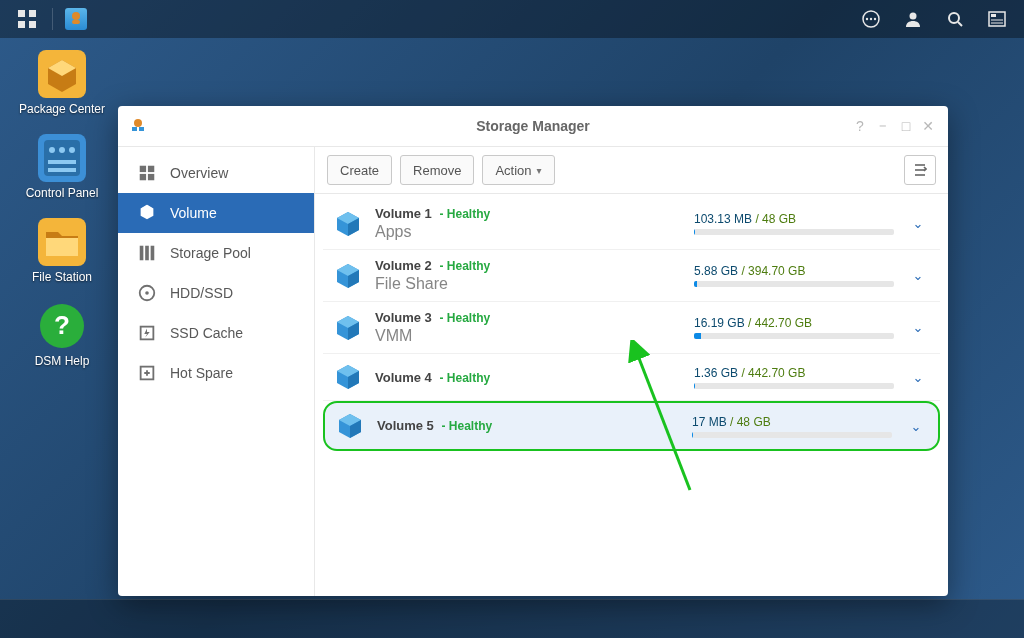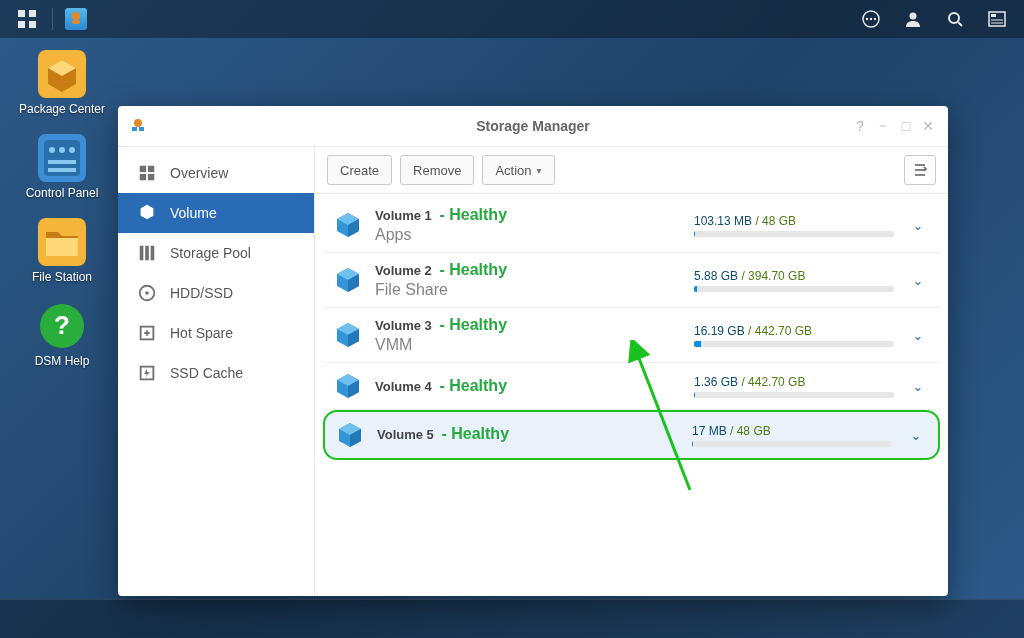--- a/index.html
+++ b/index.html
@@ -37,21 +37,21 @@
 .btn{height:28px;padding:0 12px;border:1px solid #c9c9c9;border-radius:3px;background:#fafafa;color:#555;cursor:pointer;display:flex;align-items:center;font-size:13px;}
 .btn .caret{margin-left:5px;font-size:10px;color:#777;}
 .toolbar .spacer{flex:1;}
 .icon-btn{width:30px;height:28px;border:1px solid #c9c9c9;border-radius:3px;display:flex;align-items:center;justify-content:center;cursor:pointer;}
 .vol-list{flex:1;overflow:auto;padding:4px 8px;}
 .vol-row{border-bottom:1px solid #f0f0f0;display:flex;align-items:center;padding:8px 10px;gap:12px;cursor:pointer;position:relative;}
 .vol-row.sel{background:#e9f1fa;border:2px solid #19c21f;border-radius:14px;}
 .vol-ico{width:30px;height:30px;flex-shrink:0;}
 .vol-txt{flex:1;min-width:0;}
 .vol-name{font-weight:700;color:#444;}
-.vol-name .status{font-weight:600;color:#26a941;font-size:16px;margin-left:4px;}
+.vol-name .status{font-weight:600;color:#26a941;font-size:12px;margin-left:4px;}
 .vol-sub{color:#858585;font-size:16px;margin-top:2px;}
 .vol-usage{width:200px;}
 .usage-txt{font-size:12px;margin-bottom:3px;}
 .usage-txt .used{color:#0c4a6e;}
 .usage-txt .total{color:#4d7c0f;}
 .bar{height:6px;background:#e6e6e6;border-radius:2px;overflow:hidden;}
 .bar .fill{height:100%;background:#0c8ae6;}
 .expand{width:24px;text-align:center;color:#2a6bb6;font-size:13px;}
 
 .arrow{position:absolute;pointer-events:none;}
@@ -207,33 +207,33 @@
               <circle cx="11" cy="11" r="8" fill="none" stroke="#707070" stroke-width="2"></circle>
               <circle cx="11" cy="11" r="2" fill="#707070"></circle>
             </svg>
           </span>
           <span>HDD/SSD</span>
         </div>
         <div class="nav-item">
           <span class="nico">
             <svg width="20" height="20" viewBox="0 0 22 22" style="color:#707070">
               <rect x="4" y="4" width="14" height="14" fill="none" stroke="#707070" stroke-width="2"></rect>
+              <path d="M11 6 L8 12 L11 12 L9 16 L14 10 L11 10 Z" fill="#707070"></path>
+            </svg>
+          </span>
+          <span>SSD Cache</span>
+        </div>
+        <div class="nav-item">
+          <span class="nico">
+            <svg width="20" height="20" viewBox="0 0 22 22" style="color:#707070">
+              <rect x="4" y="4" width="14" height="14" fill="none" stroke="#707070" stroke-width="2"></rect>
               <path d="M8 11 L14 11 M11 8 L11 14" stroke="#707070" stroke-width="2"></path>
             </svg>
           </span>
           <span>Hot Spare</span>
-        </div>
-        <div class="nav-item">
-          <span class="nico">
-            <svg width="20" height="20" viewBox="0 0 22 22" style="color:#707070">
-              <rect x="4" y="4" width="14" height="14" fill="none" stroke="#707070" stroke-width="2"></rect>
-              <path d="M11 6 L8 12 L11 12 L9 16 L14 10 L11 10 Z" fill="#707070"></path>
-            </svg>
-          </span>
-          <span>SSD Cache</span>
         </div>
       </div>
     <div class="content">
       <div class="toolbar">
         <div class="btn">
             <span>Create</span>
           </div>
         <div class="btn">
             <span>Remove</span>
           </div>

